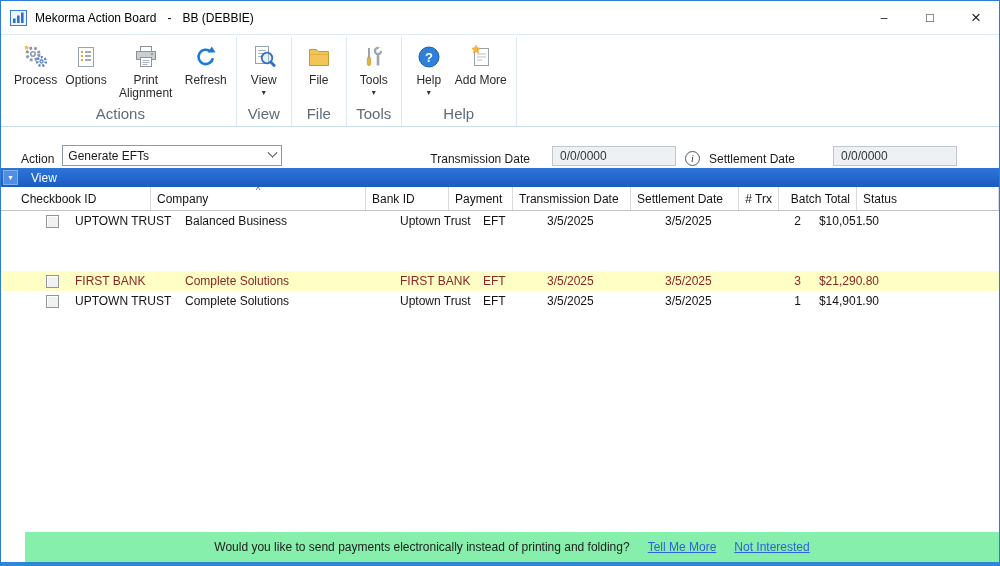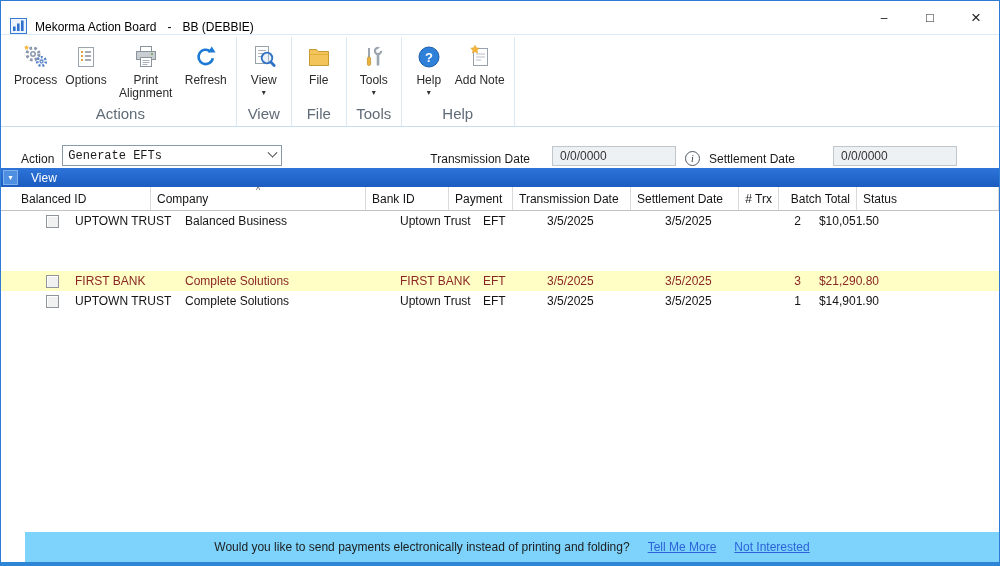--- a/index.html
+++ b/index.html
@@ -2,21 +2,21 @@
 <html><head>
 <meta charset="utf-8">
 <style>
   * { margin:0; padding:0; box-sizing:border-box; }
   html,body { width:1000px; height:566px; overflow:hidden; }
   body { font-family:"Liberation Sans", sans-serif; font-size:12px; color:#1a1a1a; background:#fff; cursor:default; }
 
   .window { width:1000px; height:566px; background:#fff; border:1px solid #2e7cd6; border-bottom:4px solid #2e86d6; display:flex; flex-direction:column; }
 
   
-  .titlebar { height:33px; flex:0 0 auto; display:flex; align-items:flex-end; padding-left:9px; }
+  .titlebar { height:33px; flex:0 0 auto; display:flex; align-items:center; padding-left:9px; }
   .app-icon { width:17px; height:16px; margin-right:8px; flex:0 0 auto; }
   .title-text { font-size:12px; color:#000; }
   .title-dash { margin:0 11px; color:#000; }
   .controls { margin-left:auto; display:flex; height:100%; }
   .ctrl { width:46px; height:100%; display:flex; align-items:center; justify-content:center; color:#222; font-size:12px; }
   .ctrl.close { font-size:17px; }
   .ctrl.max { font-size:13px; }
 
   
   .ribbon { height:93px; flex:0 0 auto; display:flex; align-items:stretch; border-top:1px solid #ddebf8; border-bottom:1px solid #c9ddf0; padding:2px 2px 0 4px; background:#fff; }
@@ -25,21 +25,21 @@
   .rgroup-label { text-align:center; font-size:15px; color:#5f6b76; padding:1px 0 4px; }
   .rbtn { display:flex; flex-direction:column; align-items:center; padding:4px 4px 0; min-width:44px; }
   .rbtn .ricon { height:31px; display:flex; align-items:center; justify-content:center; }
   .rbtn .rlabel { margin-top:2px; text-align:center; line-height:13px; color:#2b2b2b; max-width:62px; }
   .rbtn .rdrop { font-size:8px; line-height:9px; color:#333; margin-top:1px; }
 
   
   .actionbar { height:39px; flex:0 0 auto; display:flex; align-items:flex-end; padding-left:20px; background:#fff; }
   .ab-label { margin-right:8px; color:#1a1a1a; }
   .combo { width:220px; height:21px; border:1px solid #8a9aa9; background:#fff; display:flex; align-items:center; padding:0 5px; }
-  .combo-text { flex:1; white-space:nowrap; overflow:hidden;font-family:Liberation Mono, monospace; }
+  .combo-text { flex:1; white-space:nowrap; overflow:hidden; }
   .combo-arrow { width:7px; height:7px; border-right:1.4px solid #4a4a4a; border-bottom:1.4px solid #4a4a4a; transform:rotate(45deg) translate(-2px,-2px); margin-left:6px; }
   .lbl-trans { margin-left:148px; }
   .field { width:124px; height:20px; border:1px solid #bfc6cc; background:#eef1f3; display:flex; align-items:center; padding:0 7px; color:#333; margin-left:22px; }
   .info-icon { width:15px; height:15px; border:1px solid #4f5a63; border-radius:50%; display:flex; align-items:center; justify-content:center; font-size:10px; font-style:italic; font-family:"Liberation Serif", serif; color:#2b3238; margin:0 9px; flex:0 0 auto; }
   .lbl-settle { margin-right:16px; }
   .field.settle { margin-left:22px; }
 
   
   .viewbar { height:19px; flex:0 0 auto; margin-top:2px; background:linear-gradient(#2e74d9,#1a5cc0); display:flex; align-items:center; color:#fff; }
   .vb-btn { width:15px; height:15px; margin-left:2px; background:#4e8fe2; border:1px solid #7fb0ec; display:flex; align-items:center; justify-content:center; font-size:8px; line-height:8px; color:#fff; }
@@ -56,21 +56,21 @@
   .trow.hl { background:#ffffc5;margin-top:40px; }
   .trow.hl .td { color:#8b2626; }
   .td { padding:0 6px; white-space:nowrap; overflow:hidden; color:#141414; }
   .td.right { text-align:right; }
   .cbx-cell { display:flex; align-items:center; padding-left:17px; }
   .cbx { width:13px; height:13px; border:1px solid #8f959b; background:#f1f1f1; box-shadow:inset 1px 1px 0 #ffffff; }
 
   .body-spacer { flex:1 1 auto; background:#fff; }
 
   
-  .footer { height:30px; flex:0 0 auto; display:flex; align-items:center; justify-content:center; gap:18px; background:#7dd3fc;margin-left:24px; }
+  .footer { height:30px; flex:0 0 auto; display:flex; align-items:center; justify-content:center; gap:18px; background:#86efac;margin-left:24px; }
   .footer .msg { color:#1d1d1d; }
   .footer .flink { color:#2e62d9; text-decoration:underline; cursor:pointer;text-align:center; }
 </style>
 </head>
 <body>
 
 <div class="window">
 
   <div class="titlebar">
     <span class="app-icon">
@@ -217,21 +217,21 @@
         <div class="rbtn">
           <div class="ricon">
             <svg width="26" height="26" viewBox="0 0 26 26">
               <rect x="6.5" y="4.5" width="14" height="17" fill="#fff" stroke="#98a2ac"></rect>
               <line x1="9" y1="10" x2="18" y2="10" stroke="#b8c0c8" stroke-width="1"></line>
               <line x1="9" y1="13" x2="18" y2="13" stroke="#b8c0c8" stroke-width="1"></line>
               <line x1="9" y1="16" x2="14" y2="16" stroke="#b8c0c8" stroke-width="1"></line>
               <path d="M8 1.2 l1.3 2.6 2.9.4 -2.1 2 .5 2.9 L8 7.7 5.4 9.1 l.5-2.9 -2.1-2 2.9-.4z" fill="#f6b73c" stroke="#d89a20" stroke-width="0.5"></path>
             </svg>
           </div>
-          <div class="rlabel">Add Note</div>
+          <div class="rlabel">Add More</div>
         </div>
       </div>
       <div class="rgroup-label">Help</div>
     </div>
 
   </div>
 
   <div class="actionbar">
     <span class="ab-label">Action</span>
     <div class="combo">
@@ -248,21 +248,21 @@
       <span>0/0/0000</span>
     </div>
   </div>
 
   <div class="viewbar">
     <div class="vb-btn">▾</div>
     <span class="vb-label">View</span>
   </div>
 
   <div class="thead">
-    <div class="th first">Balanced ID</div>
+    <div class="th first">Checkbook ID</div>
     <div class="th">
       <span class="sort">^</span>
       <span>Company</span>
     </div>
     <div class="th">Bank ID</div>
     <div class="th">Payment</div>
     <div class="th">Transmission Date</div>
     <div class="th">Settlement Date</div>
     <div class="th right"># Trx</div>
     <div class="th right">Batch Total</div>

